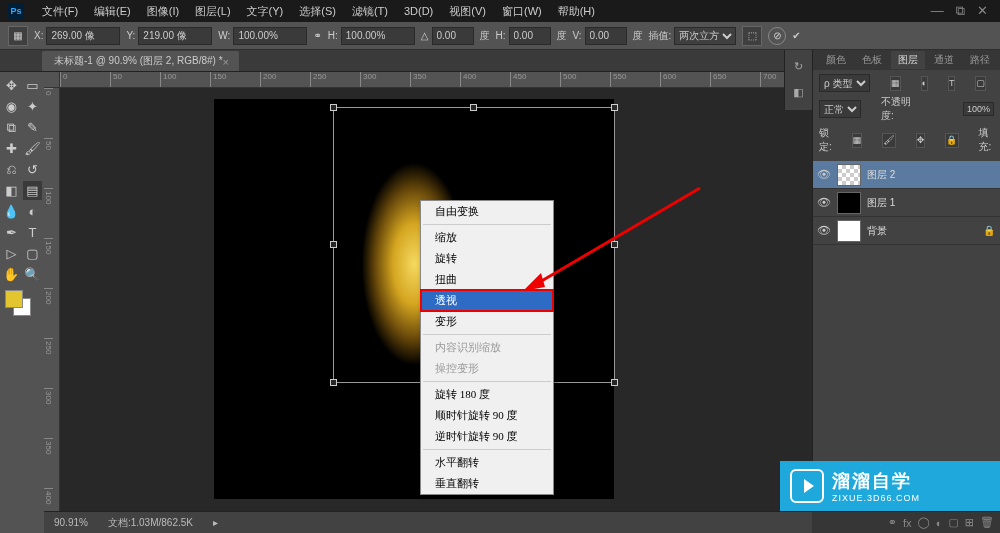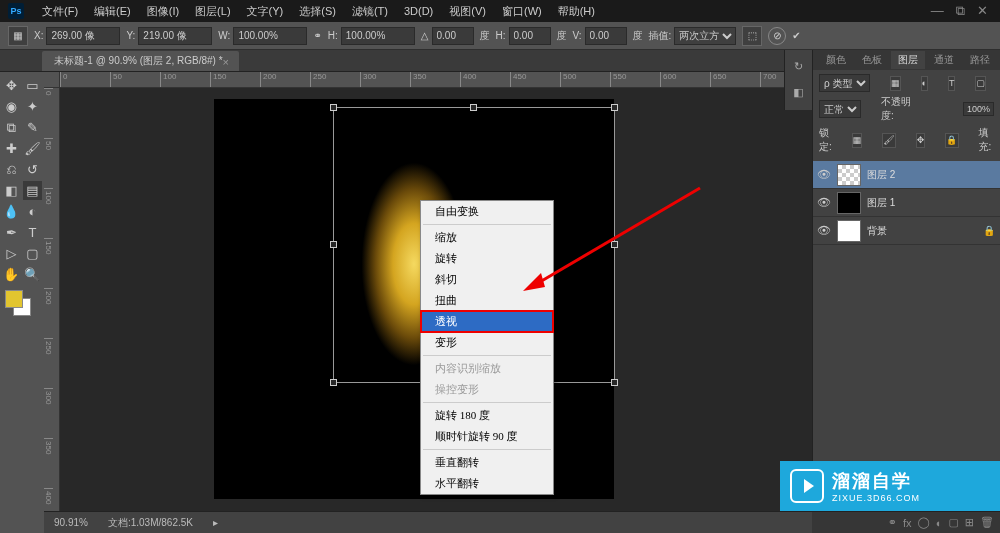--- a/index.html
+++ b/index.html
@@ -272,33 +272,33 @@
     <div class="handle h-br"></div>
     <div class="center"></div>
   </div>
 </div>
 
 <div class="context-menu" id="context-menu">
     <div class="cm-item">自由变换</div>
     <div class="cm-sep"></div>
     <div class="cm-item">缩放</div>
     <div class="cm-item">旋转</div>
-    <div class="cm-item">斜切</div>
     <div class="cm-item">扭曲</div>
     <div class="cm-item highlighted">透视</div>
     <div class="cm-item">变形</div>
     <div class="cm-sep"></div>
     <div class="cm-item disabled">内容识别缩放</div>
     <div class="cm-item disabled">操控变形</div>
     <div class="cm-sep"></div>
     <div class="cm-item">旋转 180 度</div>
     <div class="cm-item">顺时针旋转 90 度</div>
+    <div class="cm-item">逆时针旋转 90 度</div>
     <div class="cm-sep"></div>
+    <div class="cm-item">水平翻转</div>
     <div class="cm-item">垂直翻转</div>
-    <div class="cm-item">水平翻转</div>
   </div>
 
 <svg class="arrow" viewBox="0 0 190 110">
   <line x1="185" y1="5" x2="18" y2="103" stroke="#e00" stroke-width="3"></line>
   <polygon points="8,108 26,90 30,104" fill="#e00"></polygon>
 </svg>
 
 <div class="panel-strip">
   <div class="strip-icon">↻</div>
   <div class="strip-icon">◧</div>

